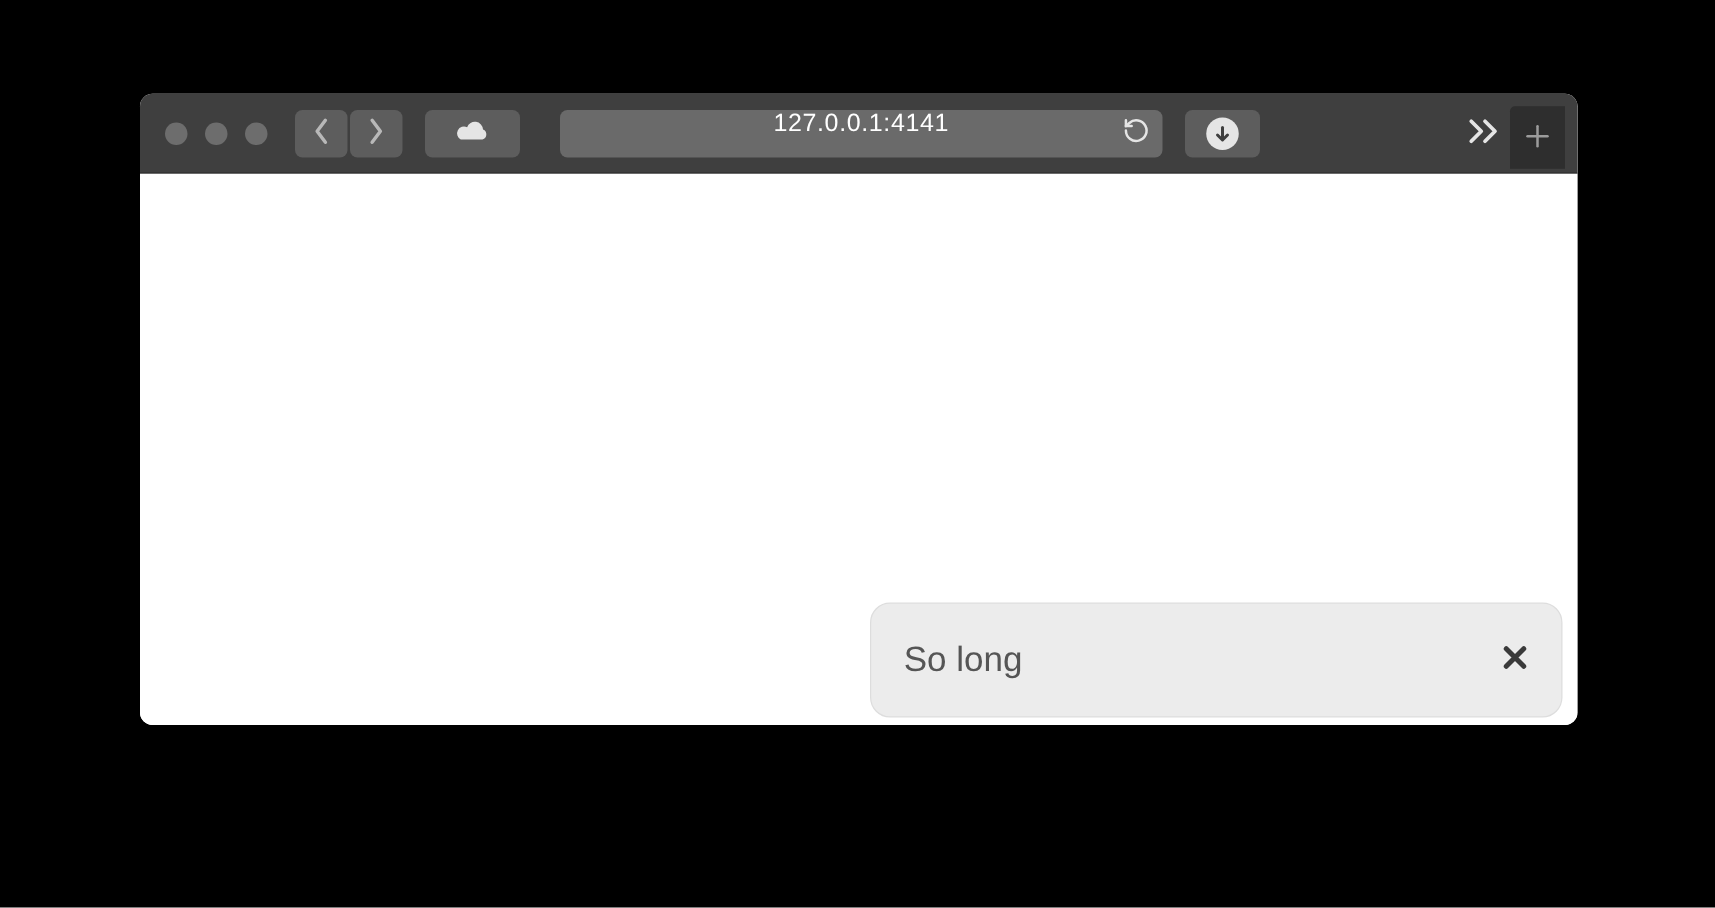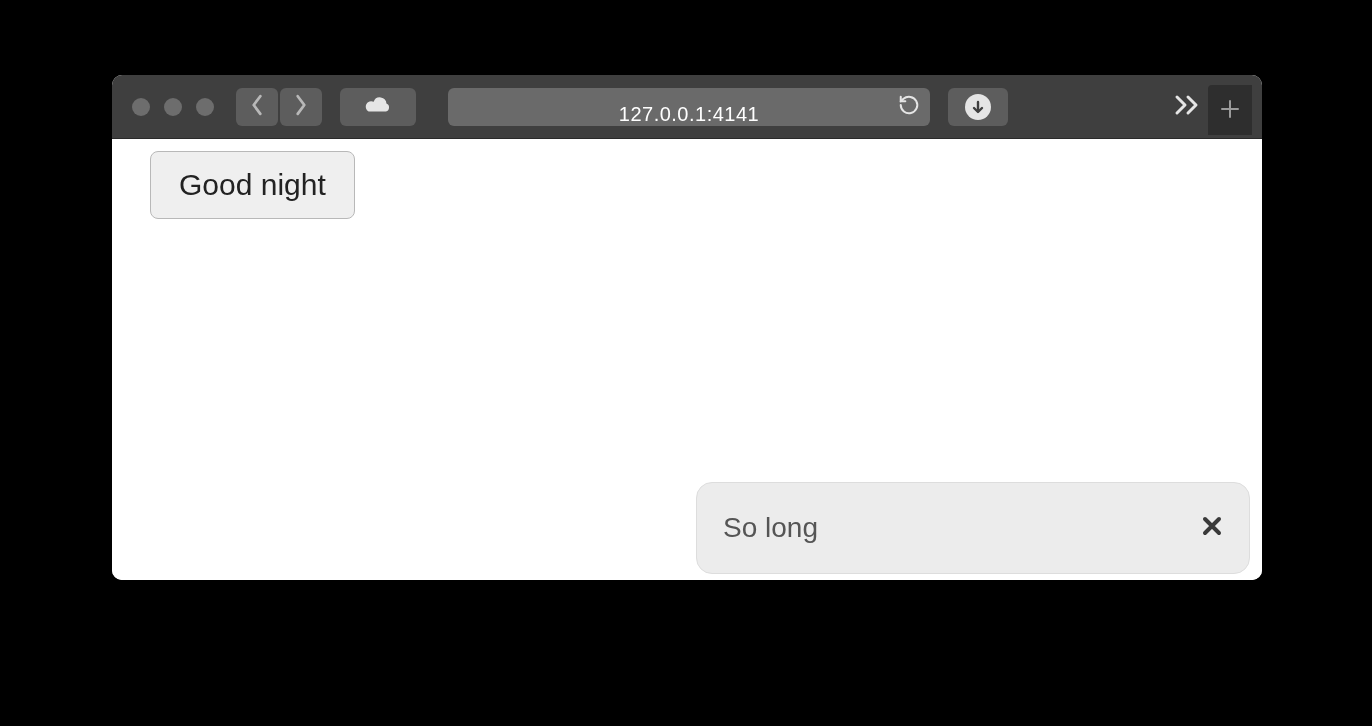--- a/index.html
+++ b/index.html
@@ -70,21 +70,21 @@
       justify-content: center;
       margin-left: 10px;
     }
     .cloud-btn svg { width: 30px; height: 20px; fill: #e5e5e5; }
     .addr-bar {
       flex: 1;
       height: 38px;
       background: #6a6a6a;
       border-radius: 6px;
       display: flex;
-      align-items: flex-end;
+      align-items: flex-start;
       justify-content: center;
       position: relative;
       margin-left: 24px;
       margin-right: 2px;
       max-width: 482px;
     }
     .addr-text {
       color: #fff;
       font-size: 20px;
       font-weight: 400;
@@ -265,21 +265,20 @@
           <svg viewBox="0 0 22 22" fill="none" stroke="currentColor" stroke-width="2" stroke-linecap="round">
               <line x1="11" y1="3" x2="11" y2="19"></line>
               <line x1="3" y1="11" x2="19" y2="11"></line>
             </svg>
         </span>
       </button>
     </div>
   </div>
 
   <div class="content">
-    <button class="btn-primary">Good night</button>
 
     <div class="toast">
       <span class="toast-text">So long</span>
       <button class="toast-close">
         <span>
           <svg viewBox="0 0 22 22" fill="currentColor">
               <path d="M4 4 L18 18 M18 4 L4 18" stroke="currentColor" stroke-width="4" stroke-linecap="round"></path>
             </svg>
         </span>
       </button>

